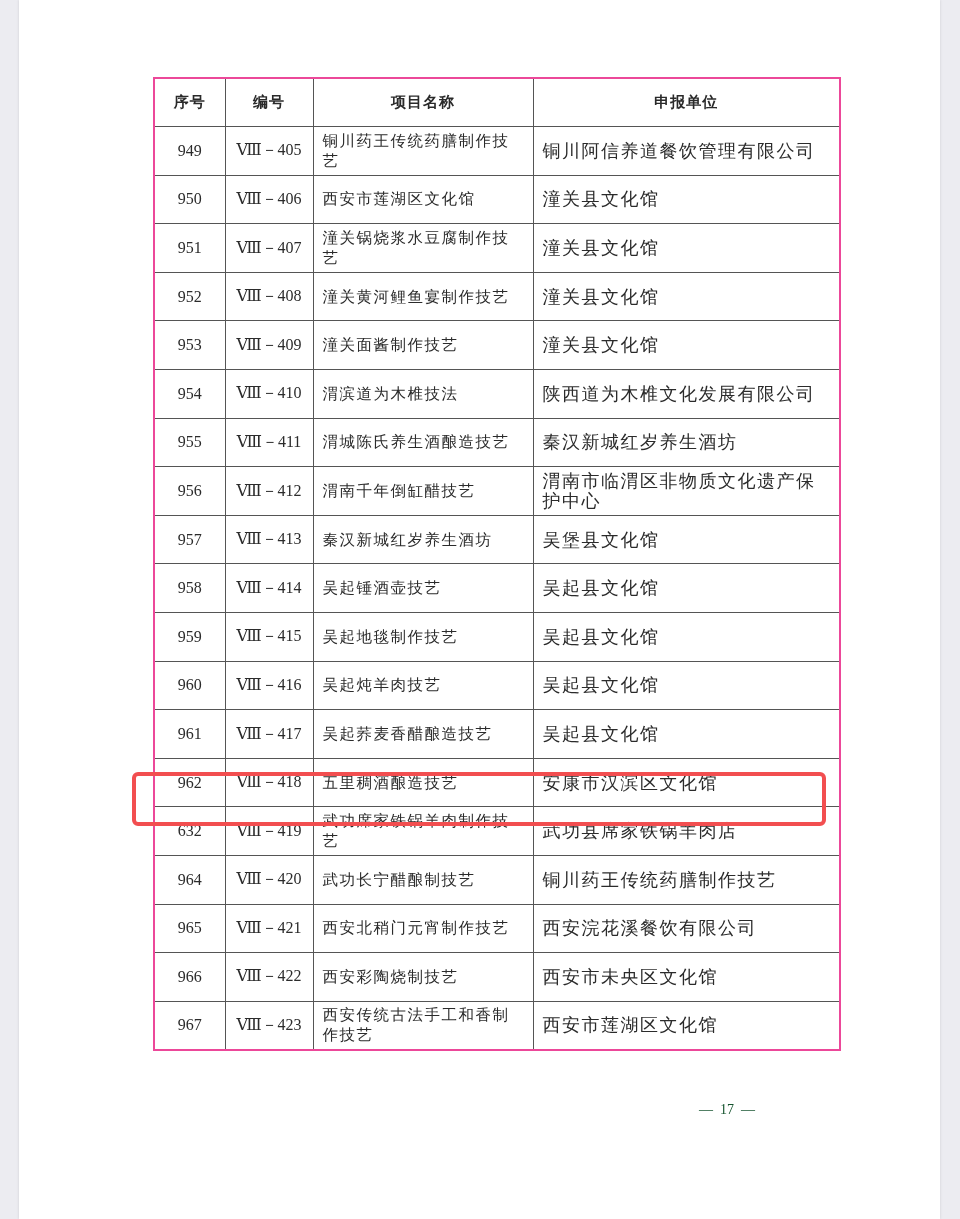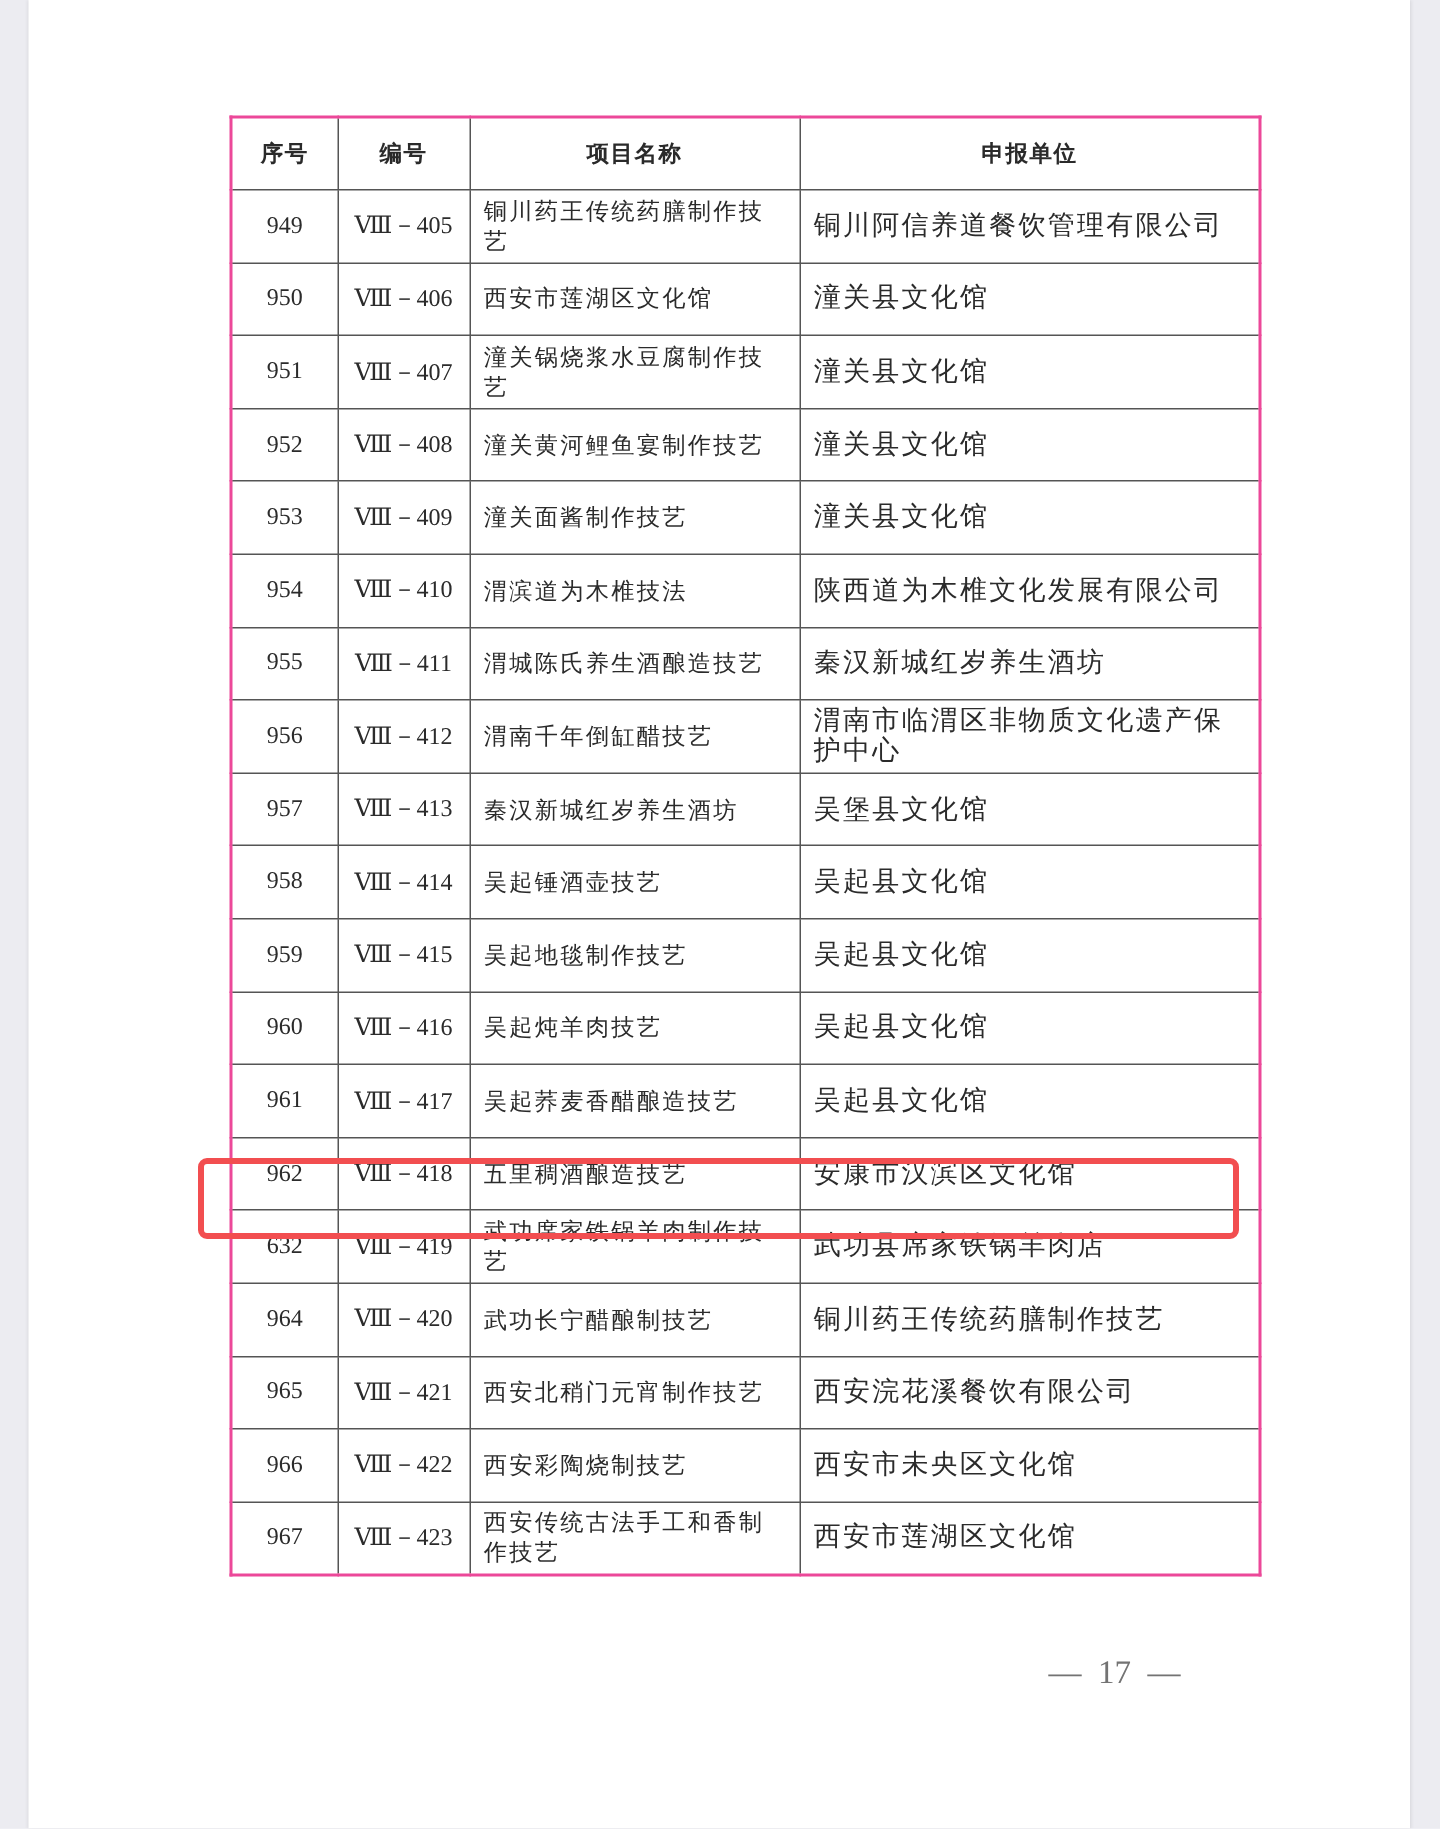--- a/index.html
+++ b/index.html
@@ -93,22 +93,22 @@
       border: 4px solid #f24e50;
       border-radius: 6px;
       box-sizing: border-box;
       pointer-events: none;
     }
     .page-number {
       position: absolute;
       left: 680px;
       top: 1102px;
       font-family: "Liberation Serif", "DejaVu Serif", serif;
-      font-size: 22px;
-      color: #737373;
+      font-size: 14px;
+      color: #14532d;
       letter-spacing: 0;
       white-space: pre;
     }
   </style>
 </head>
 <body>
 
 <div class="viewer">
   <div class="page">
 

